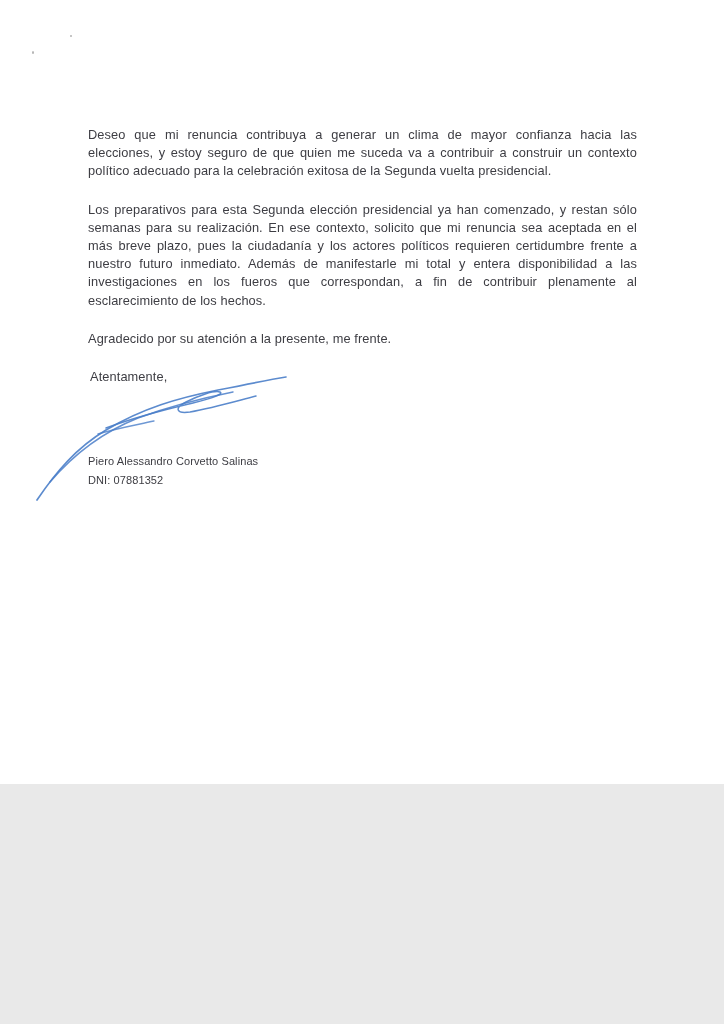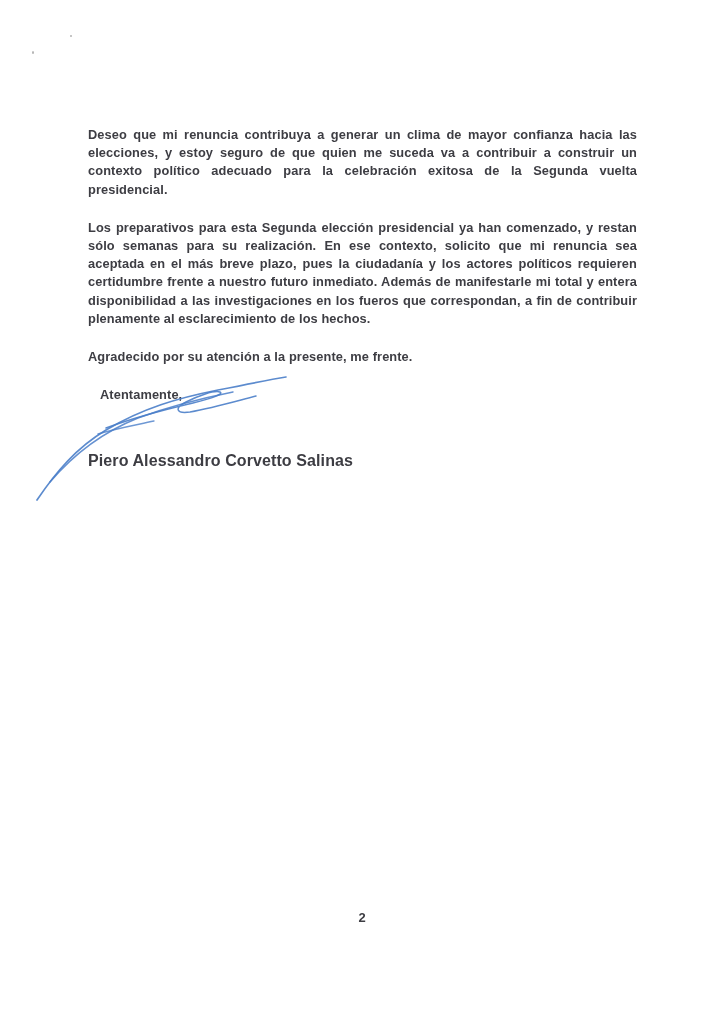--- a/index.html
+++ b/index.html
@@ -8,24 +8,23 @@
     --paper:#ffffff;
   }
   html,body{margin:0;padding:0;}
   body{
     width:724px;height:1024px;
     background:#e9e9e9;
     font-family:"Liberation Sans", sans-serif;
   }
   .page{
     position:relative;
-    width:724px;height:1024px;
+    width:724px;height:784px;
     background:var(--paper);
     overflow:hidden;
-    font-weight:bold;
   }
   .speck{
     position:absolute;
     background:#8a8a8a;
     border-radius:50%;
     opacity:.65;
   }
   .speck.s1{left:70px;top:35px;width:2px;height:2px;}
   .speck.s2{left:32px;top:51px;width:2px;height:3px;}
   .letter-body{
@@ -35,39 +34,39 @@
     color:var(--ink);
     font-size:12.8px;
     line-height:18.2px;
     letter-spacing:.1px;
   }
   .para{
     margin:0 0 20px 0;
     text-align:justify;
   }
   .para.single{text-align:left;}
-  .closing{margin:12px;text-align:left;}
+  .closing{margin:2px;text-align:left;}
   .signature-wrap{
     position:absolute;
     left:28px;top:370px;
     width:266px;height:135px;
     pointer-events:none;
   }
   .signature-wrap svg{display:block;width:100%;height:100%;}
   .sig-stroke{
     fill:none;
     stroke:var(--signature-blue);
     stroke-linecap:round;
     stroke-linejoin:round;
   }
   .signatory{
     position:absolute;
     left:88px;top:452px;
     color:var(--ink);
-    font-size:16px;
+    font-size:11px;
     line-height:18.6px;
     letter-spacing:.1px;
   }
   .page-number{
     position:absolute;
     left:0;top:910px;
     width:724px;
     text-align:center;
     color:var(--ink);
     font-size:13px;
@@ -92,17 +91,18 @@
     <svg viewBox="0 0 266 135" xmlns="http://www.w3.org/2000/svg">
       <path class="sig-stroke" stroke-width="1.7" opacity="0.9" d="M 9 130 C 28 102 48 78 78 60 C 115 38 150 28 190 20 C 215 15 240 10 258 7"></path>
       <path class="sig-stroke" stroke-width="1.5" opacity="0.85" d="M 22 112 C 45 85 75 62 110 48 C 145 35 175 28 205 22"></path>
       <path class="sig-stroke" stroke-width="1.5" opacity="0.9" d="M 78 58 C 105 48 135 40 165 33 C 185 28 196 24 192 22 C 186 20 170 26 158 32 C 146 38 148 44 162 42 C 185 38 205 32 228 26"></path>
       <path class="sig-stroke" stroke-width="1.4" opacity="0.8" d="M 70 64 C 90 58 108 55 126 51"></path>
     </svg>
   </div>
 
   <div class="signatory">
     <div>Piero Alessandro Corvetto Salinas</div>
+    <div>DNI: 07881352</div>
   </div>
 
   <div class="page-number">2</div>
 
 </div>
 
 </body></html>

